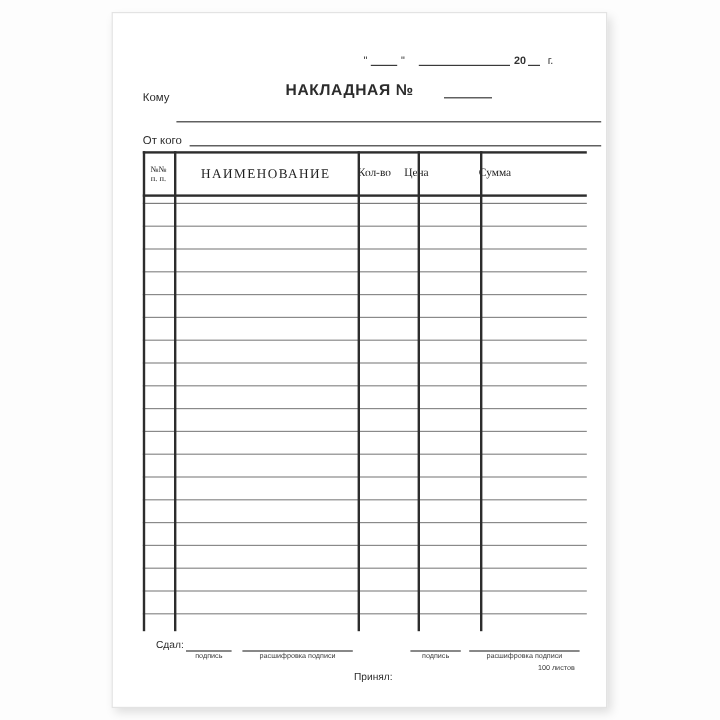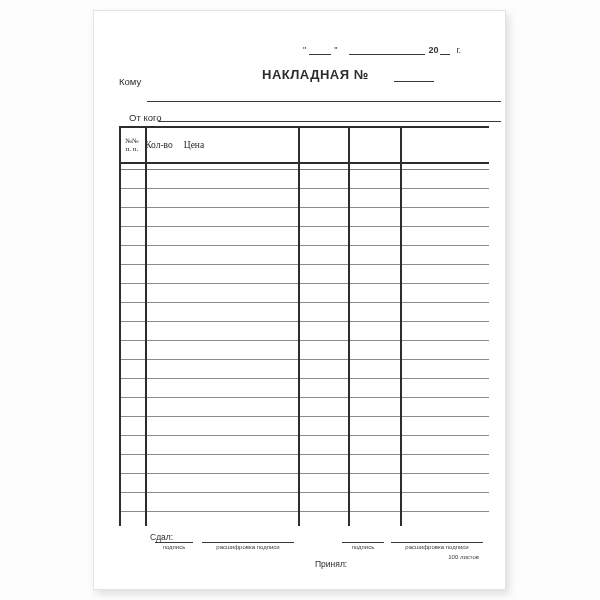--- a/index.html
+++ b/index.html
@@ -11,21 +11,21 @@
   .date-line{position:absolute;left:206px;top:34px;display:flex;align-items:flex-end;
              font-size:9px;color:#333;}
   .blank{display:inline-block;border-bottom:1px solid #3a3a3a;height:9px;}
   .date-line .q{margin:0 3px;}
   .b-day{width:22px;}
   .b-month{width:76px;margin-left:9px;}
   .b-year{width:10px;margin-left:2px;}
   .date-line .yr{margin-left:3px;font-weight:bold;}
   .date-line .suf{margin-left:6px;}
   
-  .title-row{position:absolute;left:168px;top:56px;display:flex;align-items:flex-end;}
+  .title-row{position:absolute;left:144px;top:56px;display:flex;align-items:flex-end;}
   .title-text{font-size:13px;font-weight:600;letter-spacing:0.5px;color:#2c2c2c;}
   .b-number{width:40px;margin-left:25px;border-bottom:1.5px solid #3a3a3a;height:8px;}
   
   .fld-label{position:absolute;font-size:9.5px;color:#2c2c2c;}
   .fld-line{position:absolute;border-bottom:1px solid #3a3a3a;height:0;}
   
   .t-topline{position:absolute;left:25px;top:115px;width:370px;border-top:2px solid #2d2d2d;}
   .t-headbottom{position:absolute;left:25px;top:151px;width:370px;border-top:2px solid #2d2d2d;}
   .t-headthin{position:absolute;left:25px;top:158px;width:370px;border-top:1px solid #7d7d7d;}
   .t-header{position:absolute;left:25px;top:117px;width:370px;height:34px;display:flex;
@@ -34,21 +34,21 @@
   .th-npp{width:26px;font-size:7px;line-height:8px;}
   .th-name{width:153px;font-size:11px;letter-spacing:1.2px;}
   .th-qty{width:28px;font-size:9.5px;}
   .th-price{width:42px;font-size:9.5px;}
   .th-sum{width:89px;font-size:9.5px;}
   .rows{position:absolute;left:25px;top:159px;width:370px;height:342px;display:flex;flex-direction:column;}
   .trow{flex:1;border-bottom:1px solid #8a8a8a;}
   .vline{position:absolute;top:115px;height:400px;width:2px;background:#2d2d2d;}
   .v0{left:25px;} .v1{left:51px;} .v2{left:204px;} .v3{left:254px;} .v4{left:306px;}
   
-  .sig-label{position:absolute;font-size:8.5px;color:#2c2c2c;margin-left:20px;}
+  .sig-label{position:absolute;font-size:8.5px;color:#2c2c2c;}
   .sig{position:absolute;top:523px;}
   .sig .line{height:8px;border-bottom:1px solid #3a3a3a;}
   .sig .cap{font-size:6px;color:#3a3a3a;text-align:center;margin-top:1px;white-space:nowrap;}
   .sheets-note{position:absolute;right:26px;top:543px;font-size:6px;color:#3a3a3a;}
   .pre2{white-space:pre-line;}
 </style>
 </head>
 <body>
 
 <div class="stage">
@@ -65,29 +65,31 @@
     </div>
 
     <div class="title-row">
       <span class="title-text">НАКЛАДНАЯ №</span>
       <span class="b-number"></span>
     </div>
 
     <span class="fld-label" style="left:25px;top:65px;">Кому</span>
     <div class="fld-line" style="left:53px;top:90px;width:354px;"></div>
 
-    <span class="fld-label" style="left:35px;top:101px;">От кого</span>
+    <span class="fld-label" style="left:25px;top:101px;">От кого</span>
     <div class="fld-line" style="left:64px;top:110px;width:343px;"></div>
 
     <div class="t-topline"></div>
     <div class="t-header">
       <div class="th th-npp pre2">№№
 п. п.</div>
+      <div class="th th-name">НАИМЕНОВАНИЕ</div>
       <div class="th th-qty">Кол-во</div>
       <div class="th th-price">Цена</div>
+      <div class="th th-sum">Сумма</div>
     </div>
     <div class="t-headbottom"></div>
     <div class="t-headthin"></div>
 
     <div class="rows">
         <div class="trow"></div>
         <div class="trow"></div>
         <div class="trow"></div>
         <div class="trow"></div>
         <div class="trow"></div>

